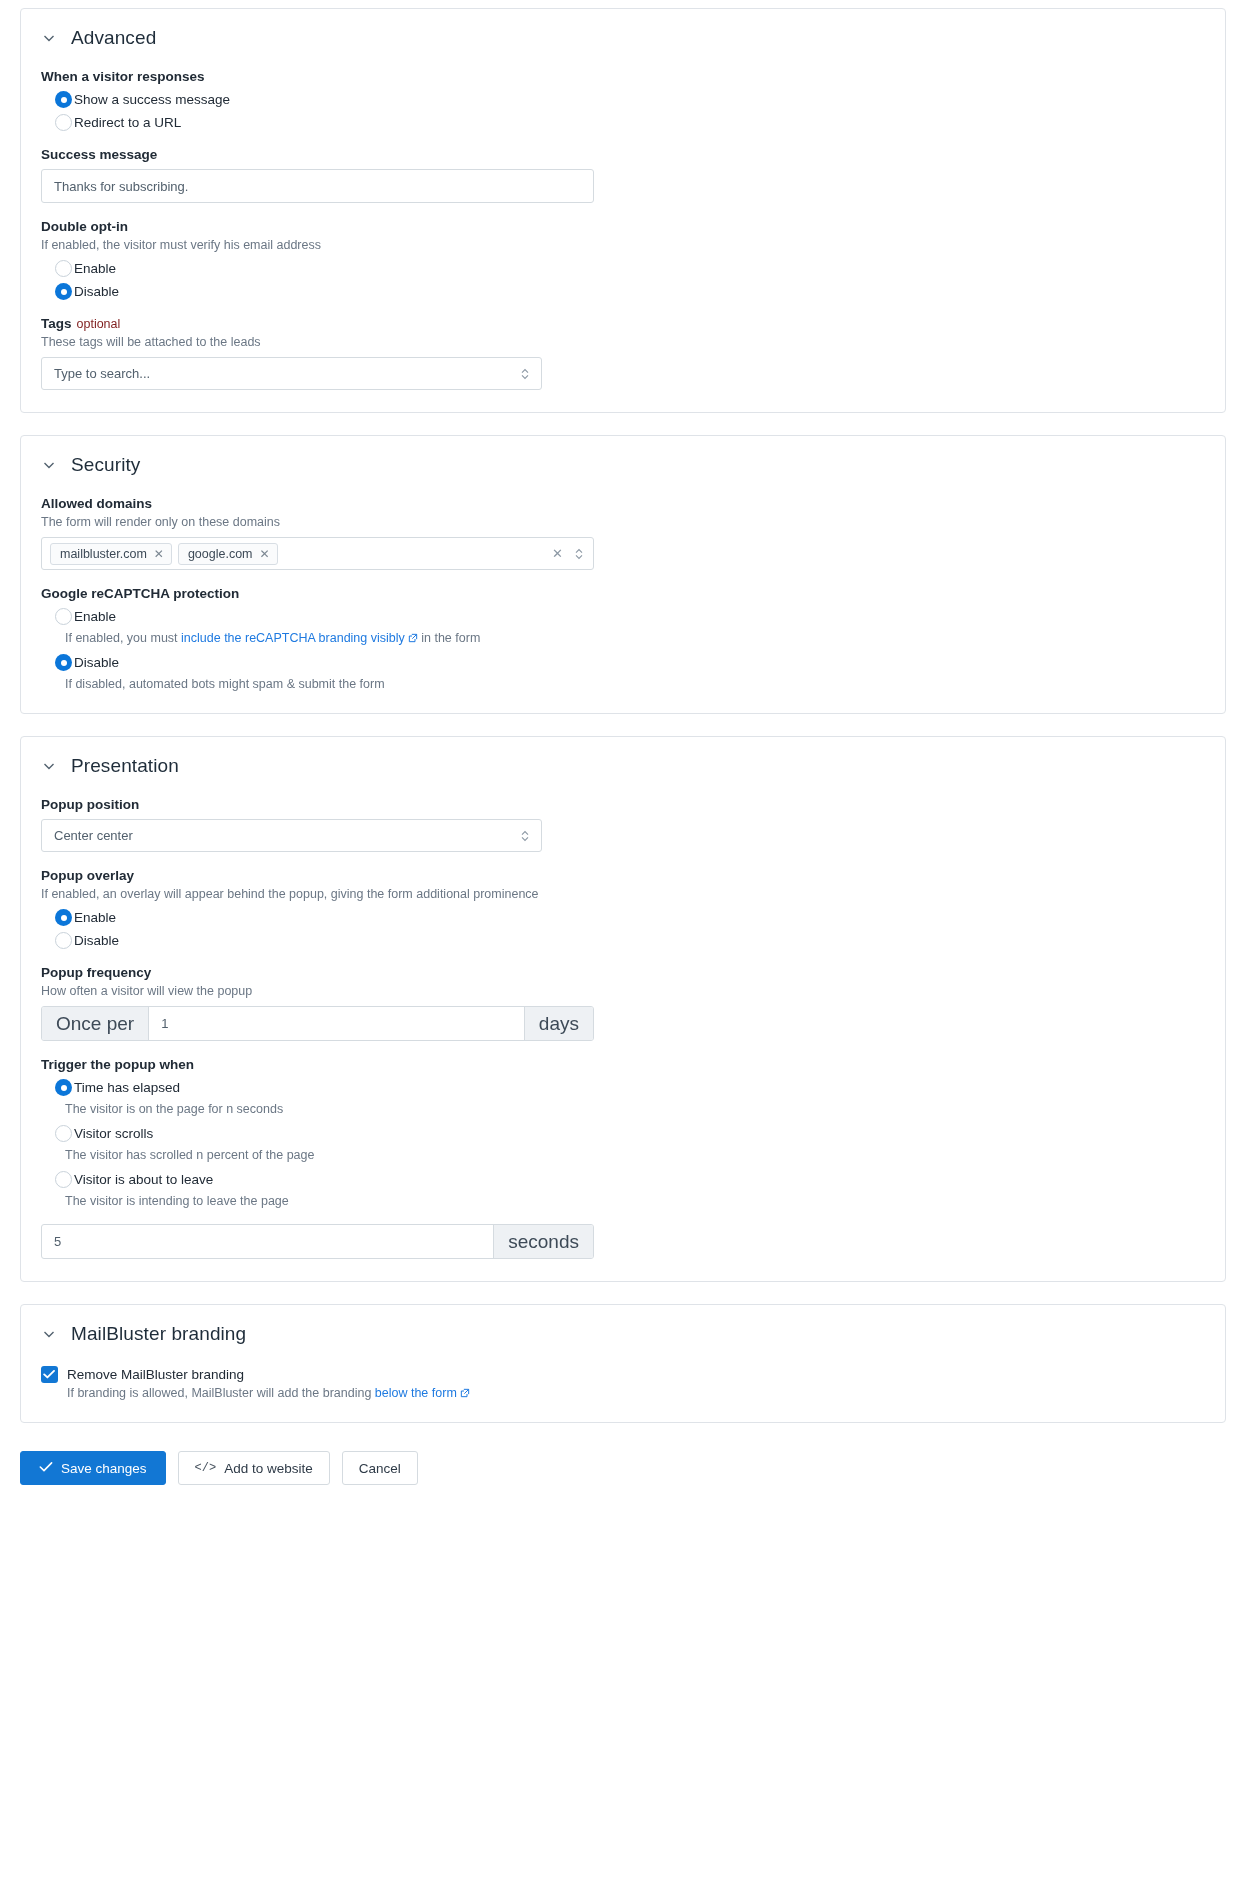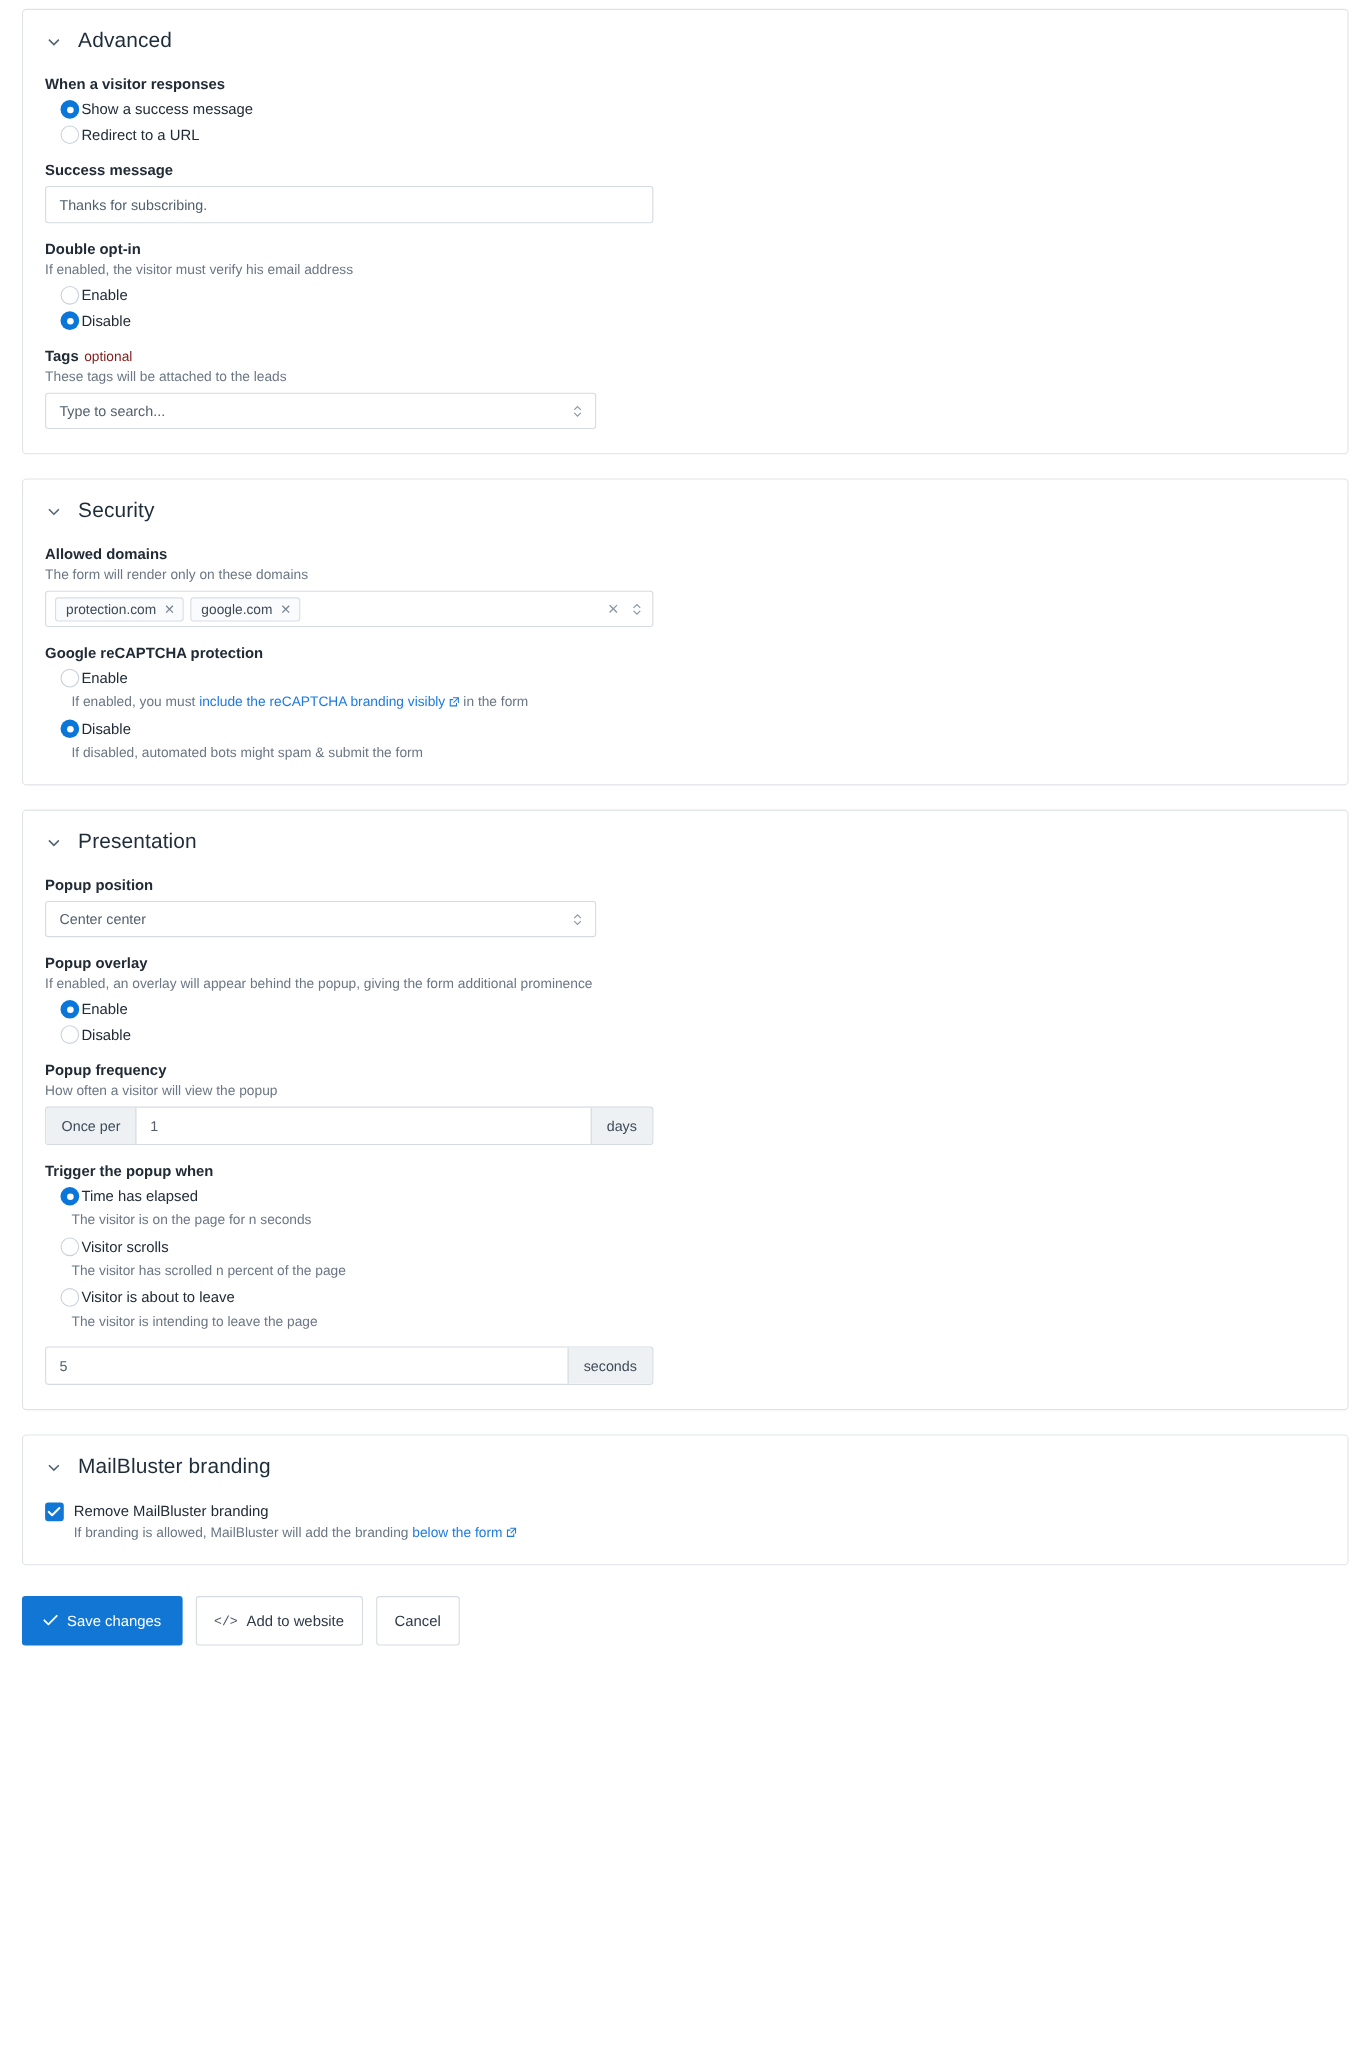--- a/index.html
+++ b/index.html
@@ -191,21 +191,21 @@
     border: 1px solid #d5dbe0;
     border-radius: 3px;
     overflow: hidden;
     background: #fff;
   }
   .group .addon {
     background: #eef1f4;
     display: flex;
     align-items: center;
     padding: 0 14px;
-    font-size: 13px;
+    font-size: 19px;
     color: #3d4a57;
     flex: none;
   }
   .group .addon.left { border-right: 1px solid #d5dbe0; }
   .group .addon.right { border-left: 1px solid #d5dbe0; }
   .group .gin {
     flex: 1;
     display: flex;
     align-items: center;
     padding: 0 12px;
@@ -224,21 +224,21 @@
   }
   .checkbox svg { position: absolute; left: 2px; top: 3px; }
 
   .footer {
     display: flex;
     align-items: center;
     gap: 12px;
     padding: 6px 0 20px 0;
   }
   .btn {
-    height: 45px;
+    height: 34px;
     border-radius: 3px;
     display: inline-flex;
     align-items: center;
     gap: 8px;
     padding: 0 16px;
     font-size: 13.5px;
     cursor: pointer;
     border: 1px solid #d5dbe0;
     background: #fff;
     color: #2e3a47;
@@ -325,21 +325,21 @@
           </svg>
       </span>
       <span class="card-title">Security</span>
     </div>
 
     <div class="field">
       <span class="label">Allowed domains</span>
       <div class="help">The form will render only on these domains</div>
       <div class="tagbox">
         <span class="chip">
-          <span>protection.com</span>
+          <span>mailbluster.com</span>
           <span class="x">✕</span>
         </span>
         <span class="chip">
           <span>google.com</span>
           <span class="x">✕</span>
         </span>
         <span class="spacer"></span>
         <span class="clear">✕</span>
         <span class="stepper-ico">
           <svg viewBox="0 0 12 16" width="12" height="16" fill="none" stroke="currentColor" stroke-width="1.1">

